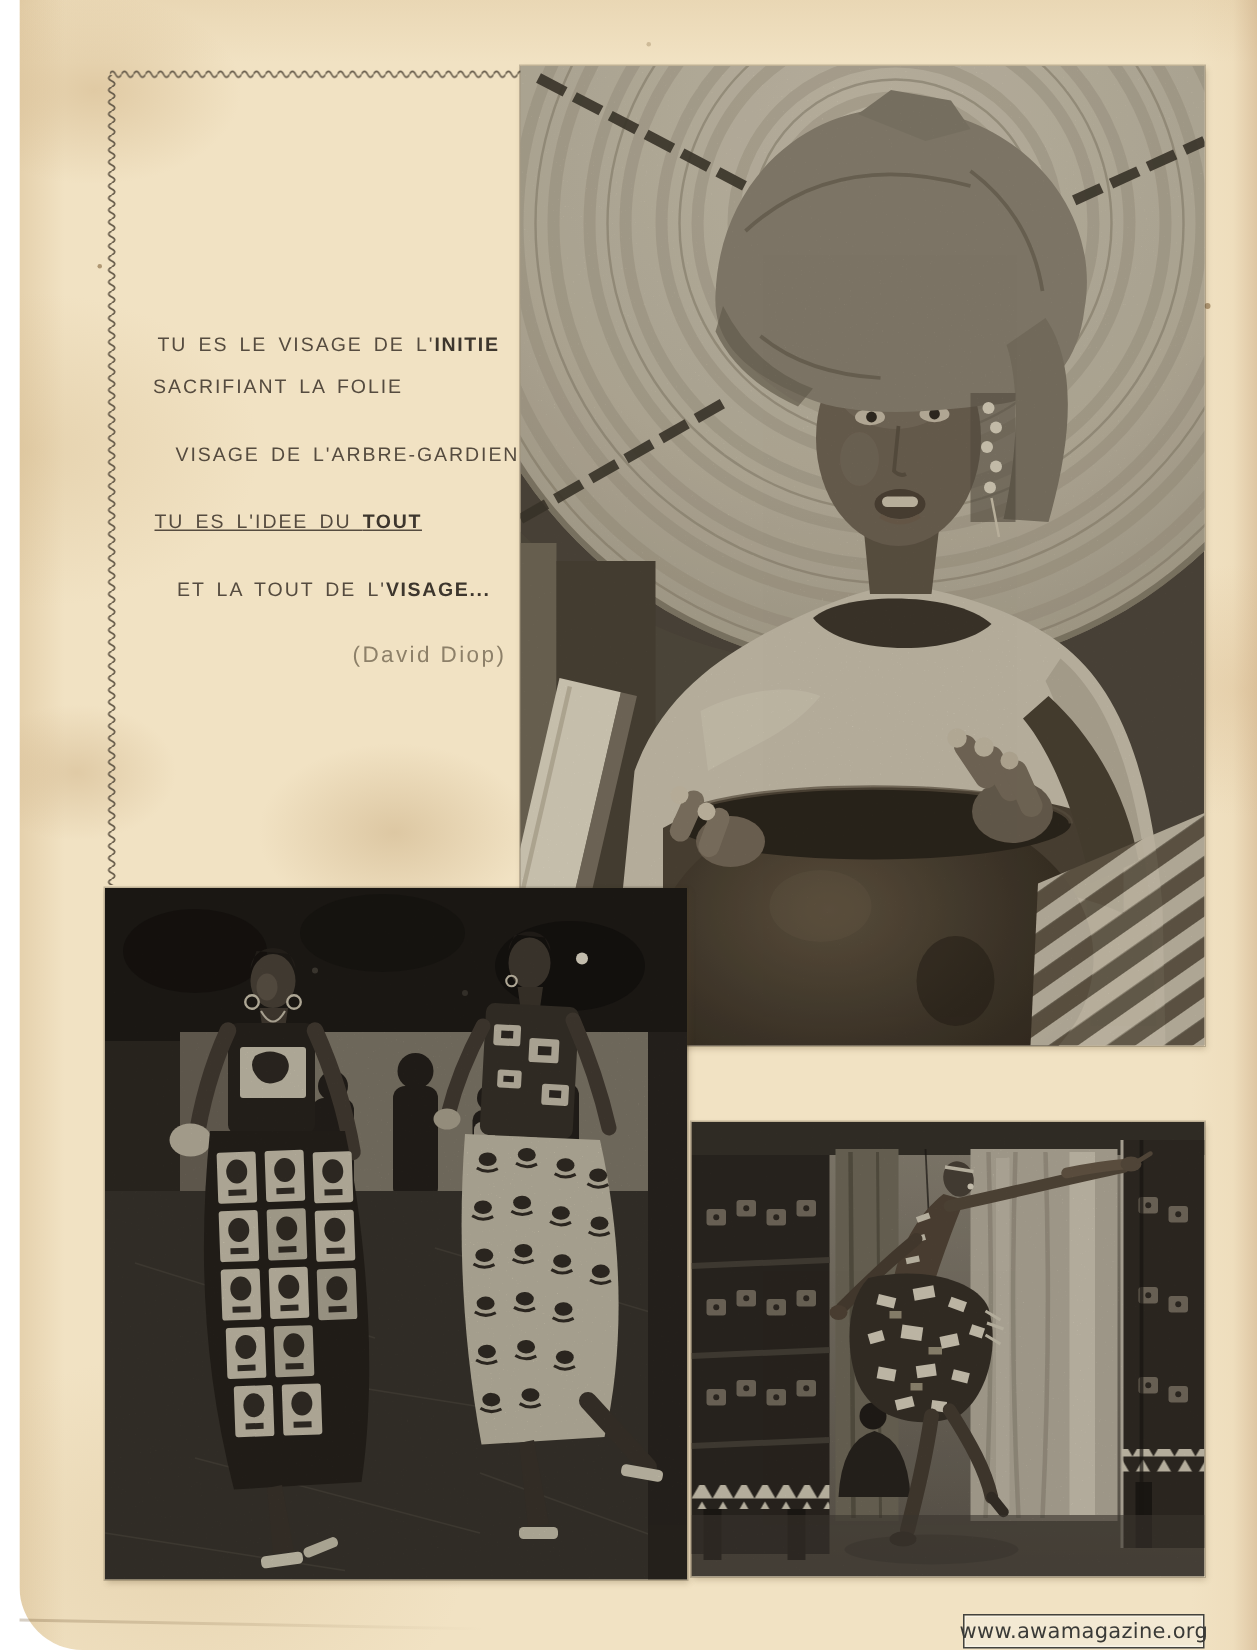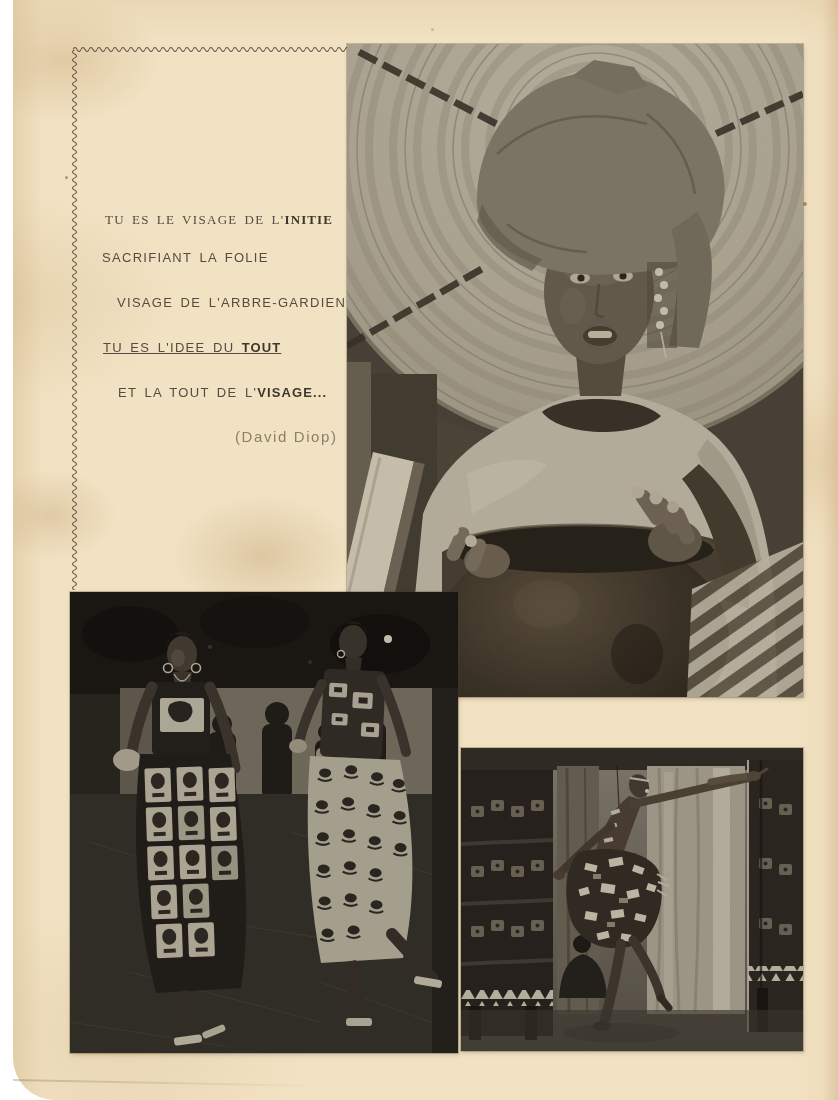--- a/index.html
+++ b/index.html
@@ -19,21 +19,21 @@
           linear-gradient(180deg, rgba(206,176,128,.22), rgba(206,176,128,0) 42px),
           #f1e2c3;}
   .crease{position:absolute;left:0;top:1082px;width:310px;height:2px;
           background:linear-gradient(90deg, rgba(120,95,60,.30), rgba(120,95,60,0));
           transform:rotate(1.1deg);}
   .speck{position:absolute;width:4px;height:4px;border-radius:50%;background:rgba(120,90,50,.55);}
   .zz{position:absolute;}
   .poem-line{position:absolute;font-size:13px;letter-spacing:1.3px;word-spacing:2.5px;
              color:#554b3f;white-space:nowrap;}
   .poem-line b{font-weight:700;color:#3d362d;letter-spacing:1.1px;}
-  .line-1{left:92px;top:212px;font-family:Liberation Serif, serif;}
+  .line-1{left:92px;top:222px;}
   .line-2{left:89px;top:250px;}
   .line-3{left:104px;top:295px;}
   .line-4{left:90px;top:340px;text-decoration:underline;}
   .line-5{left:105px;top:385px;}
   .attribution{position:absolute;left:222px;top:428px;font-size:15px;letter-spacing:1.6px;
                color:#8d8069;white-space:nowrap;}
   .photo{position:absolute;box-shadow:0 0 0 1px rgba(60,50,35,.25), 1px 2px 4px rgba(90,70,40,.25);}
   .photo svg{display:block;}
   .photo-main{left:334px;top:44px;z-index:1;}
   .photo-br{left:448px;top:748px;z-index:2;}
@@ -463,19 +463,22 @@
           <path d="M160,196 C156,224 150,248 144,272" stroke="#4a4035" stroke-width="10" fill="none" stroke-linecap="round"></path>
           <ellipse cx="141" cy="278" rx="9" ry="5" fill="#3a332b"></ellipse>
           <path d="M172,192 C186,214 196,232 200,250" stroke="#4a4035" stroke-width="9" fill="none" stroke-linecap="round"></path>
           <path d="M200,250 l8,10" stroke="#3a332b" stroke-width="7" stroke-linecap="round"></path>
         </g>
         <rect y="262" width="342" height="41" fill="#464037" opacity=".6"></rect>
         <rect width="342" height="303" filter="url(#grain)" opacity=".17"></rect>
       </svg>
     </figure>
 
+    <div class="watermark">
+      <span>www.awamagazine.org</span>
+    </div>
 
     <div class="crease"></div>
     <div class="speck" style="left:790px;top:202px"></div>
     <div class="speck" style="left:52px;top:176px;width:3px;height:3px"></div>
     <div class="speck" style="left:418px;top:28px;width:3px;height:3px;opacity:.5"></div>
   </div>
 </div>
 
 </body></html>

